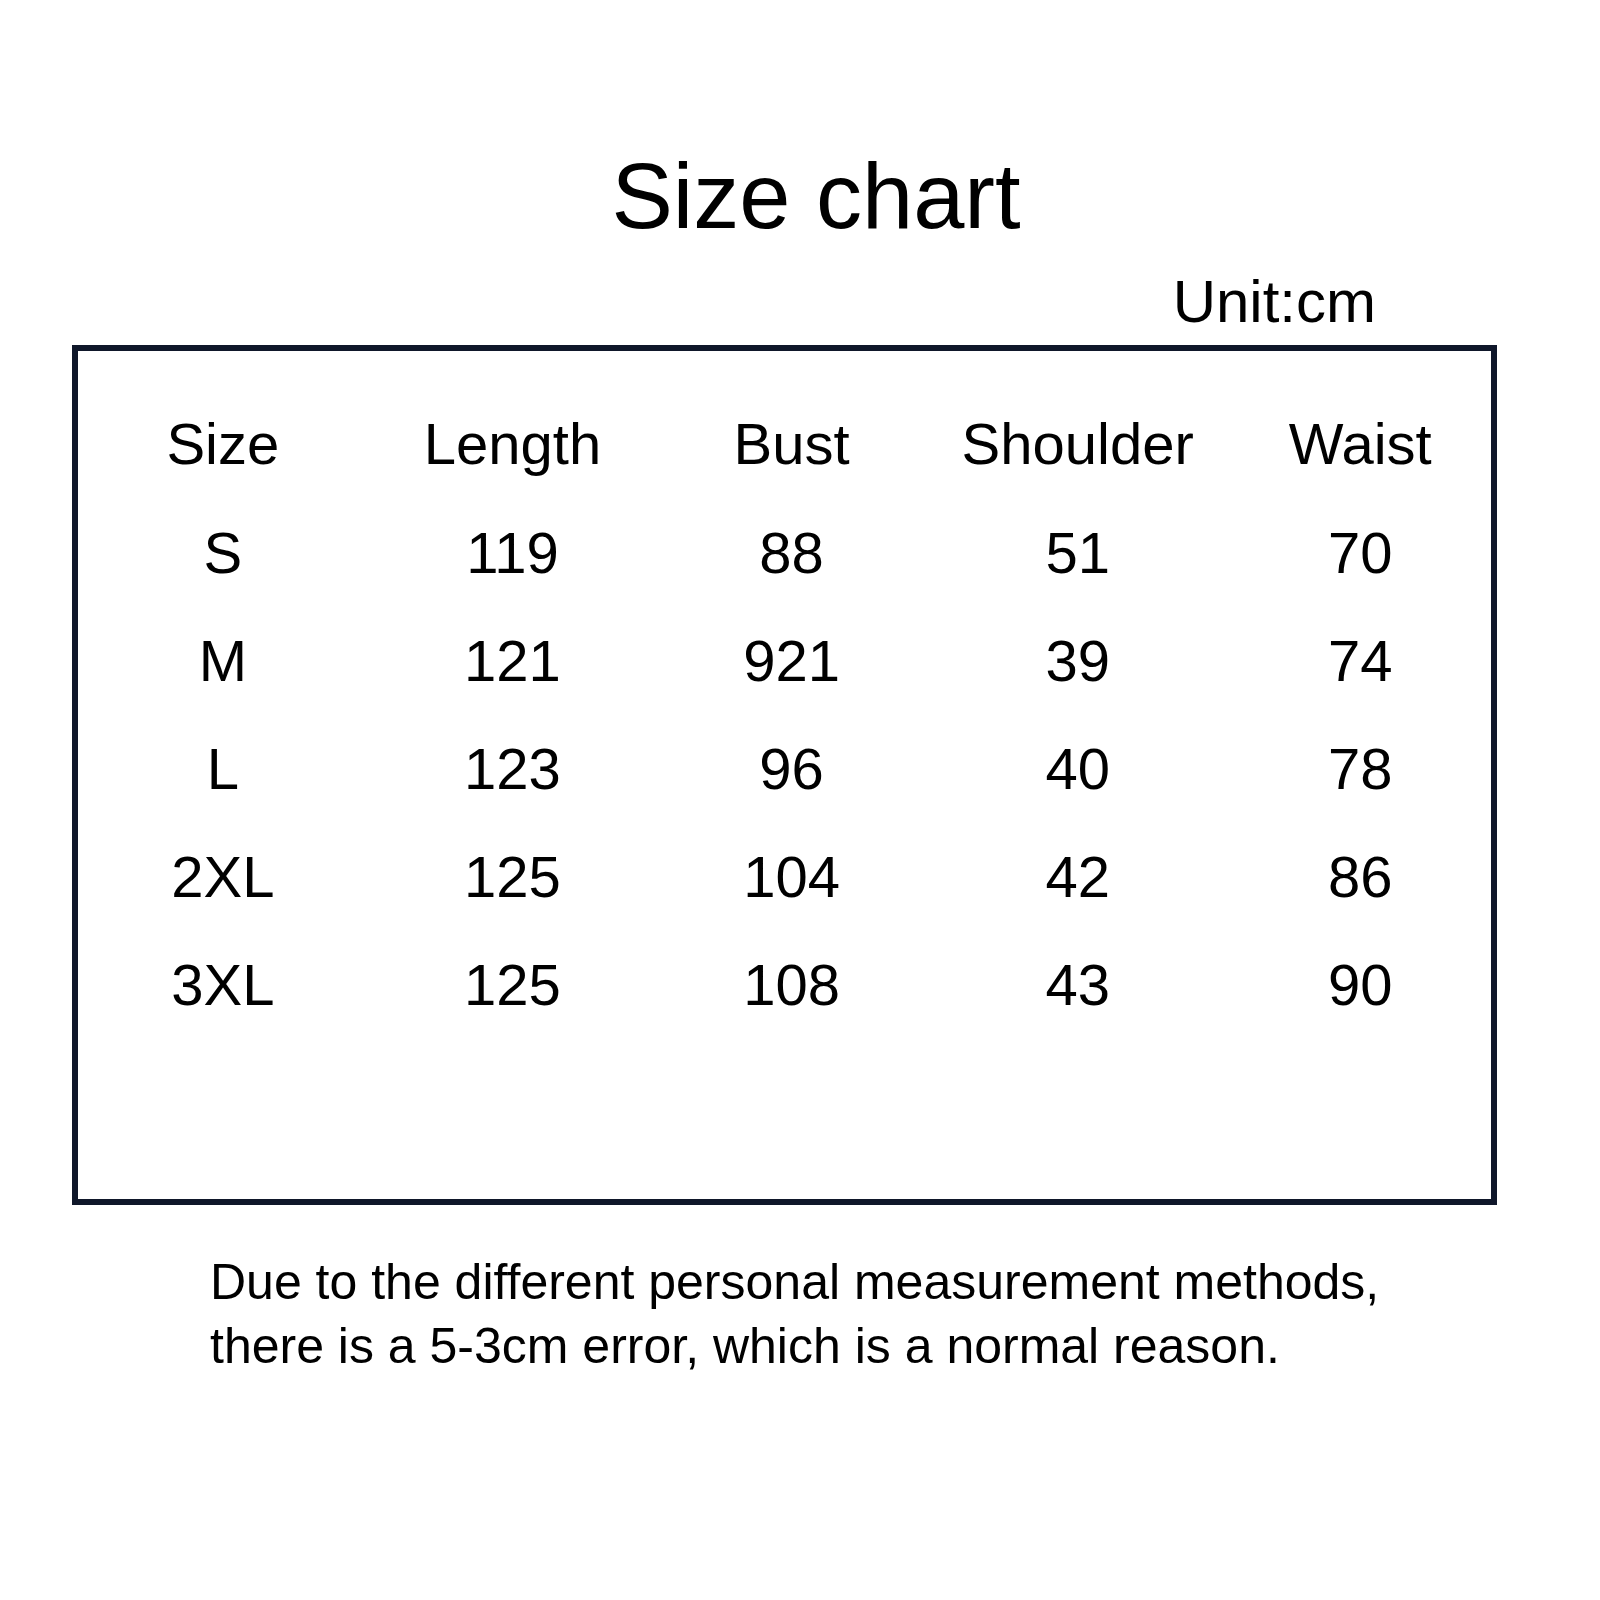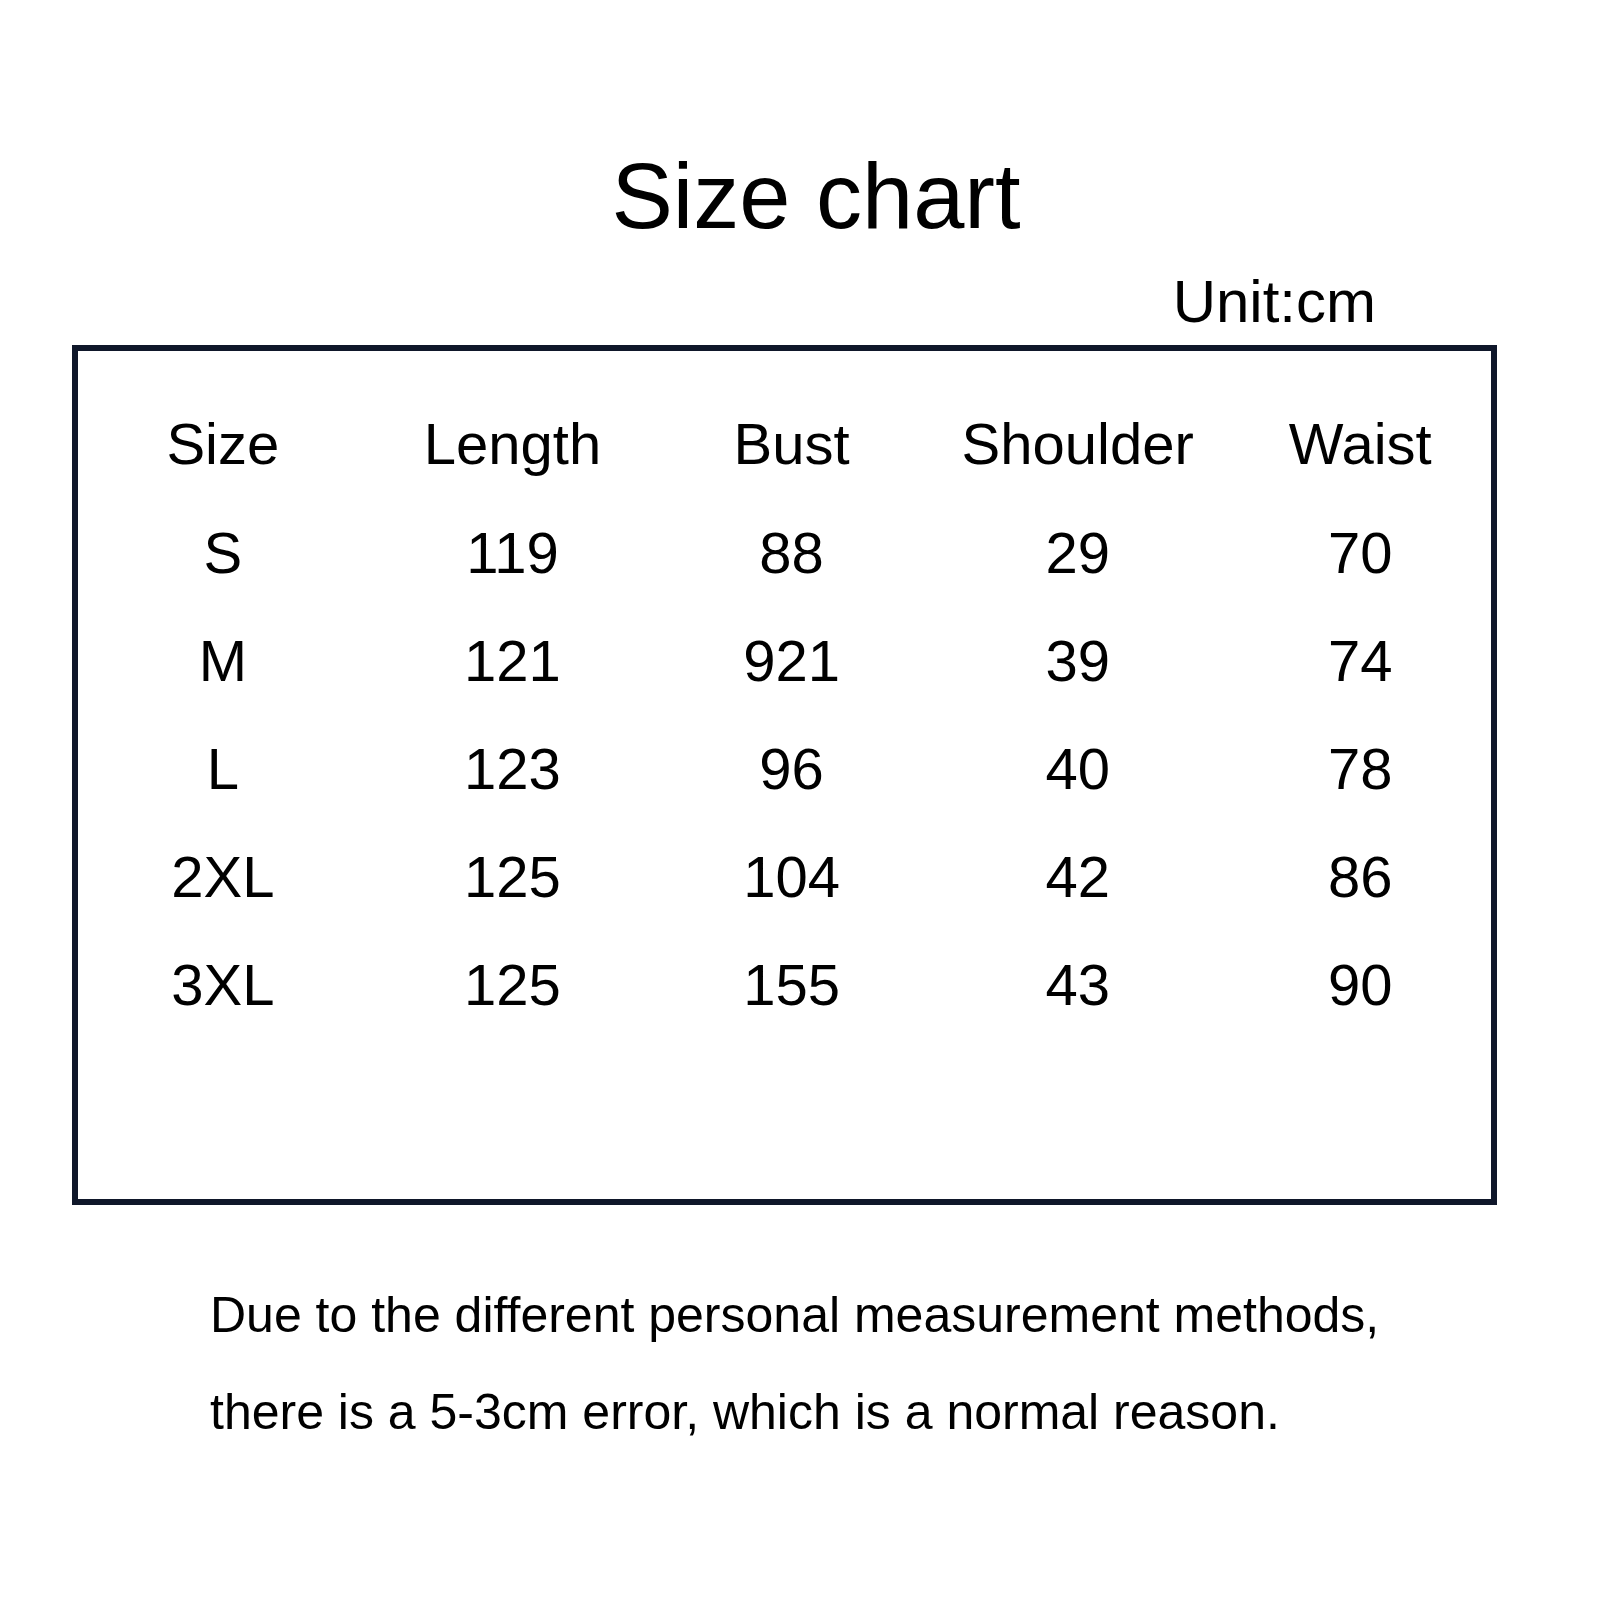--- a/index.html
+++ b/index.html
@@ -76,21 +76,21 @@
   col.c-waist  { width: 18.5%; }
   .note {
     position: absolute;
     left: 210px;
     top: 1250px;
     width: 1210px;
     font-size: 50px;
     line-height: 1.28;
     text-align: left;
   }
-  .note span { display: block; margin-top: 33px; }
+  .note span { display: block; }
 </style>
 </head>
 <body>
 
 <div class="page">
 
   <div class="title">Size chart</div>
 
   <div class="unit">Unit:cm</div>
 
@@ -110,21 +110,21 @@
           <th>Bust</th>
           <th>Shoulder</th>
           <th>Waist</th>
         </tr>
       </thead>
       <tbody>
         <tr>
           <td>S</td>
           <td>119</td>
           <td>88</td>
-          <td>29</td>
+          <td>51</td>
           <td>70</td>
         </tr>
         <tr>
           <td>M</td>
           <td>121</td>
           <td>921</td>
           <td>39</td>
           <td>74</td>
         </tr>
         <tr>
@@ -137,21 +137,21 @@
         <tr>
           <td>2XL</td>
           <td>125</td>
           <td>104</td>
           <td>42</td>
           <td>86</td>
         </tr>
         <tr>
           <td>3XL</td>
           <td>125</td>
-          <td>155</td>
+          <td>108</td>
           <td>43</td>
           <td>90</td>
         </tr>
       </tbody>
     </table>
   </div>
 
   <div class="note">
     <span>Due to the different personal measurement methods,</span>
     <span>there is a 5-3cm error, which is a normal reason.</span>

